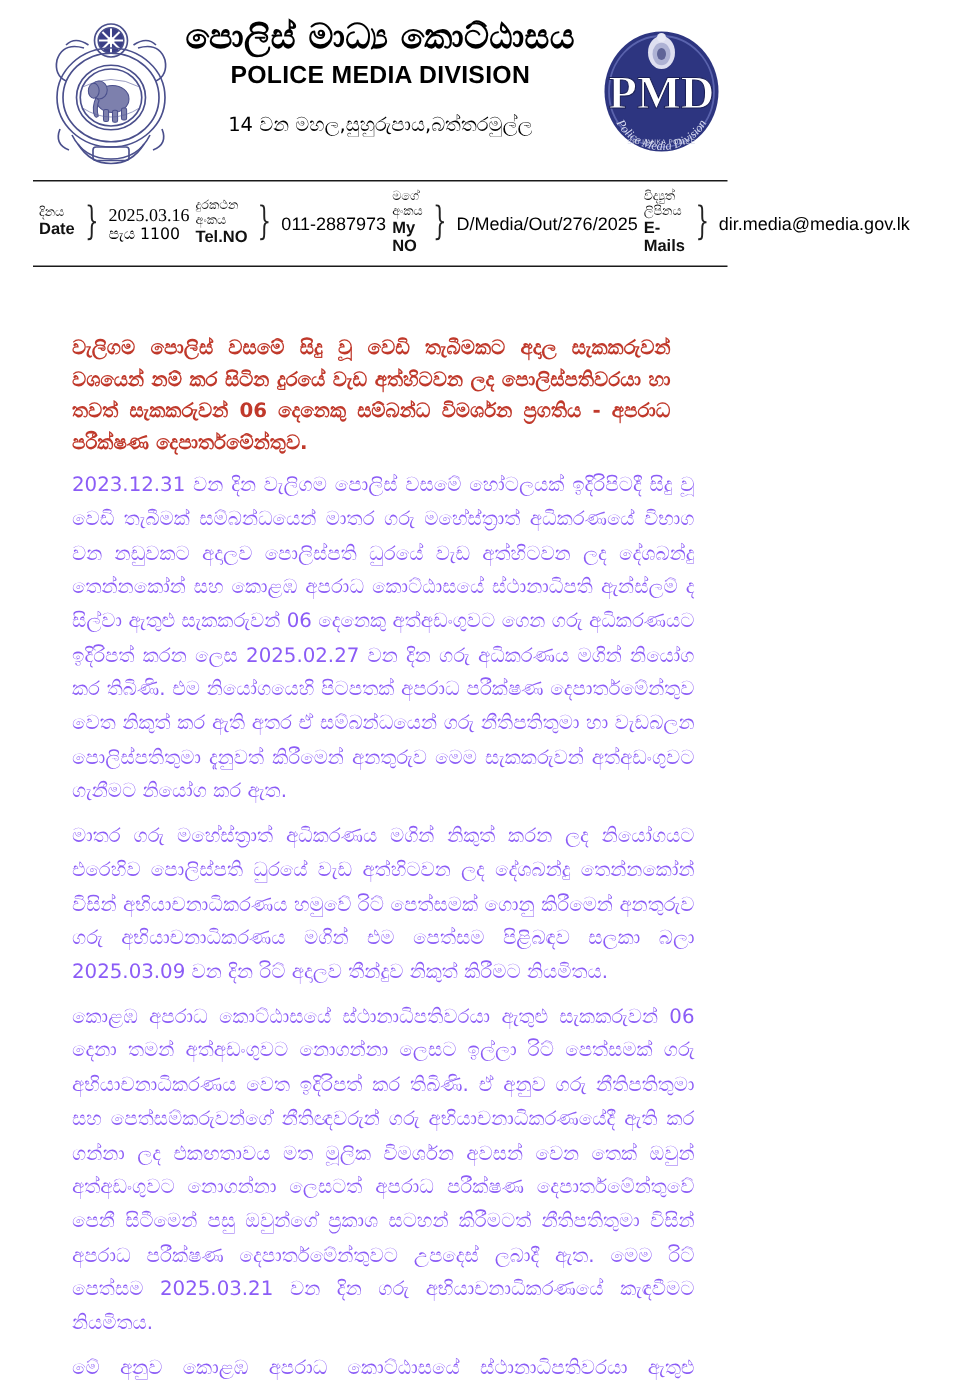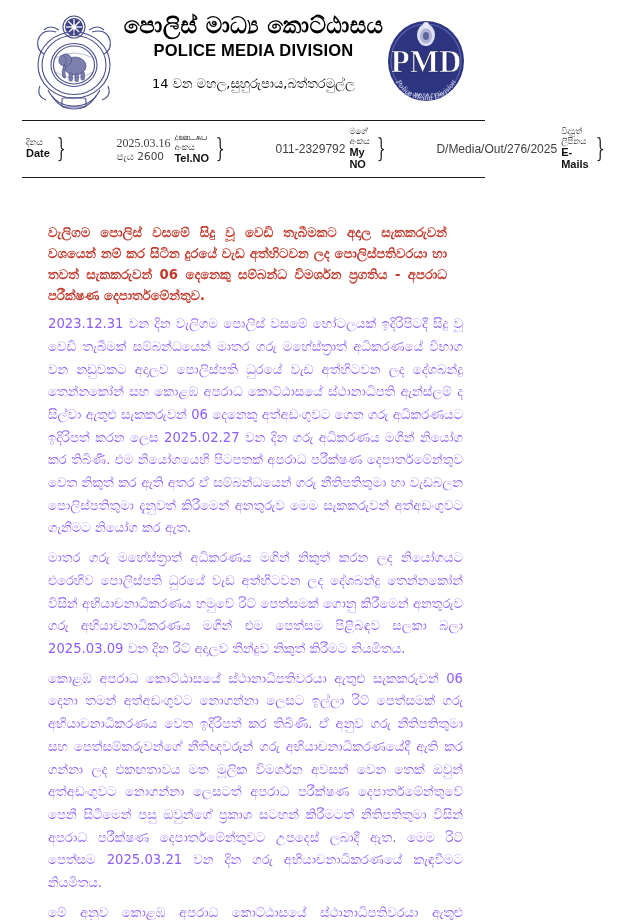--- a/index.html
+++ b/index.html
@@ -31,21 +31,21 @@
   }
   .crest {
     position: absolute;
     left: 26px;
     top: 10px;
     width: 96px;
     height: 104px;
   }
   .pmd-logo {
     position: absolute;
-    right: 31px;
+    right: 16px;
     top: 10px;
     width: 100px;
     height: 102px;
   }
   .title-block {
     text-align: center;
     padding-top: 6px;
   }
   .title-si {
     font-family: "DejaVu Sans", sans-serif;
@@ -120,24 +120,23 @@
     font-size: 26px;
     line-height: 0.8;
     font-weight: 300;
     color: #222;
     transform: scaleX(0.55);
     display: inline-block;
   }
   .info-value {
     font-family: "Liberation Serif", "DejaVu Serif", serif;
     font-size: 12px;
-    color: #404040;
+    color: #000000;
     line-height: 1.18;
     white-space: nowrap;
-    margin-left: 44px;
   }
   .info-value .l2 {
     display: block;
     font-family: "DejaVu Sans", sans-serif;
     font-size: 10.5px;
   }
   .info-value.single {
     font-family: "Liberation Sans", sans-serif;
     font-size: 12px;
   }
@@ -267,31 +266,31 @@
   <div class="infobar">
 
     <div class="info-field">
       <span class="info-label">
         <span class="si">දිනය</span>
         <span class="en">Date</span>
       </span>
       <span class="brace">}</span>
       <span class="info-value">
         <span>2025.03.16</span>
-        <span class="l2">පැය 2600</span>
+        <span class="l2">පැය 1100</span>
       </span>
     </div>
 
     <div class="info-field">
       <span class="info-label">
-        <span class="si">දුஊடகப අංකය</span>
+        <span class="si">දුරකථන අංකය</span>
         <span class="en">Tel.NO</span>
       </span>
       <span class="brace">}</span>
-      <span class="info-value single">011-2329792</span>
+      <span class="info-value single">011-2887973</span>
     </div>
 
     <div class="info-field">
       <span class="info-label">
         <span class="si">මගේ අංකය</span>
         <span class="en">My NO</span>
       </span>
       <span class="brace">}</span>
       <span class="info-value single">D/Media/Out/276/2025</span>
     </div>

